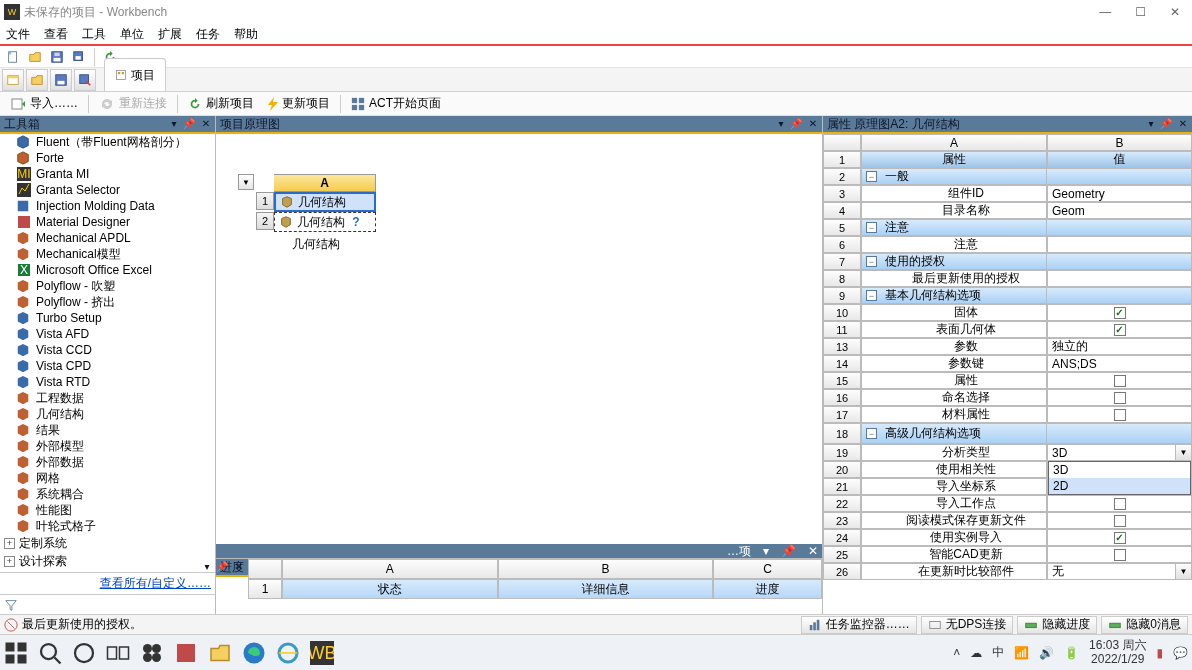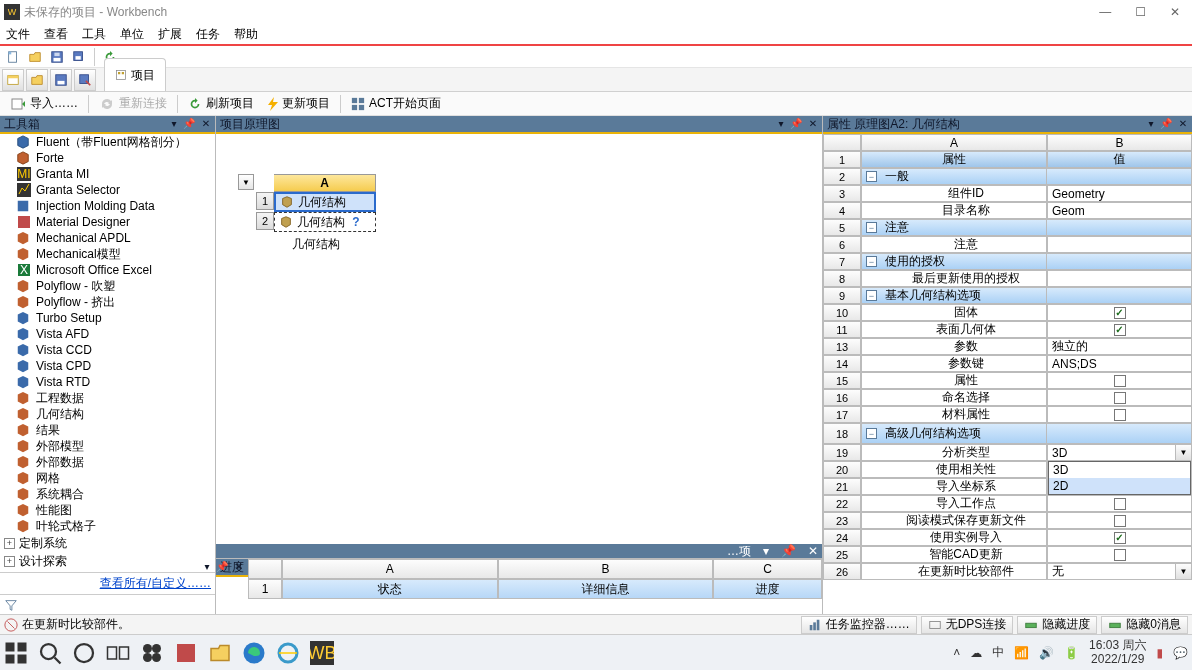--- a/index.html
+++ b/index.html
@@ -712,21 +712,21 @@
     </div>
   </div>
 
 </div>
 
 <div class="statusbar">
   <svg width="14" height="14" viewBox="0 0 16 16">
       <circle cx="8" cy="8" r="7" fill="none" stroke="#c04a4a"></circle>
       <line x1="4" y1="4" x2="12" y2="12" stroke="#c04a4a"></line>
     </svg>
-  <span>在更新时比较部件。</span>
+  <span>最后更新使用的授权。</span>
   <div style="margin-left:auto; display:flex;">
     <span class="status-btn">
         <svg width="14" height="14" viewBox="0 0 16 16">
           <rect x="2" y="8" width="3" height="6" fill="#5a7a99"></rect>
           <rect x="6" y="5" width="3" height="9" fill="#5a7a99"></rect>
           <rect x="10" y="2" width="3" height="12" fill="#5a7a99"></rect>
         </svg>
         <span>任务监控器……</span>
       </span>
     <span class="status-btn">

